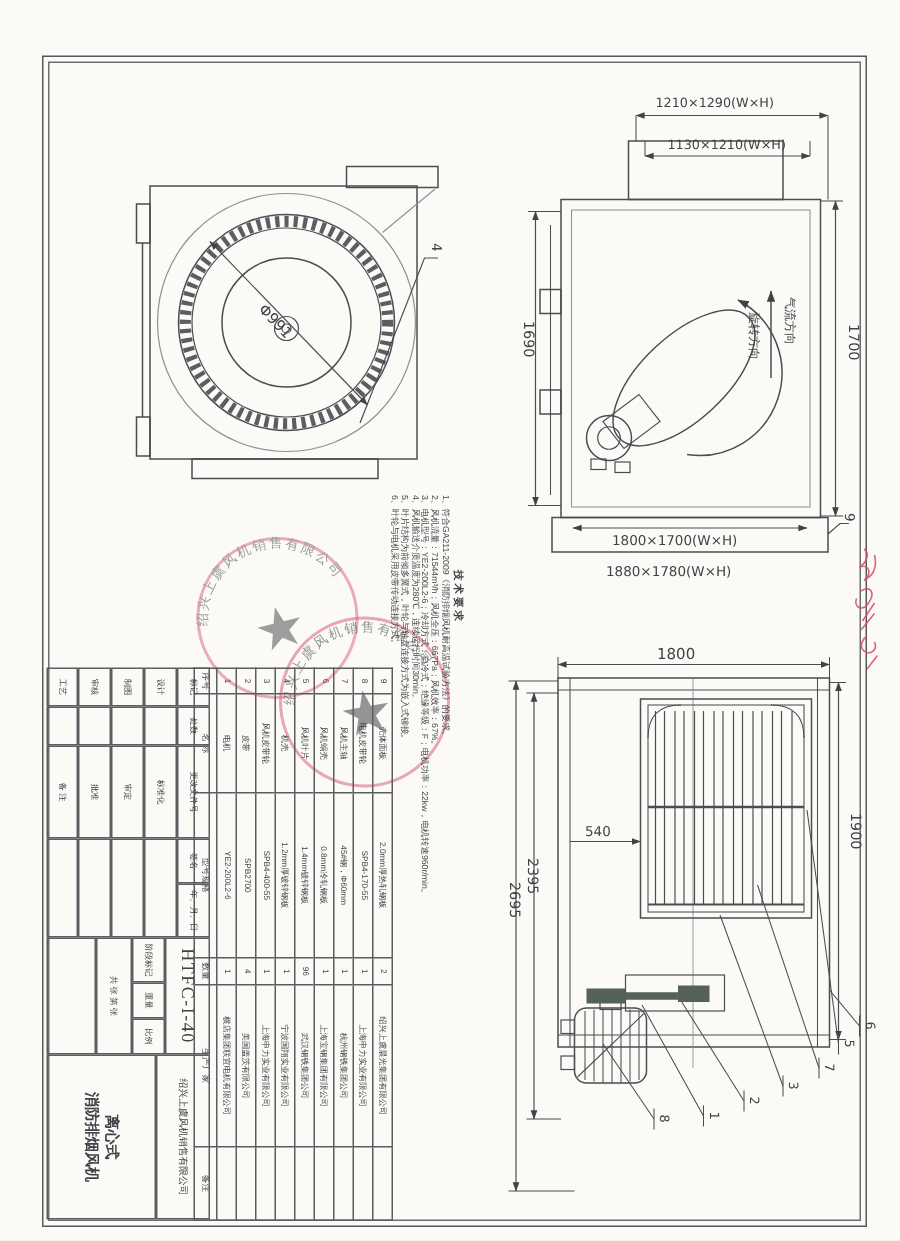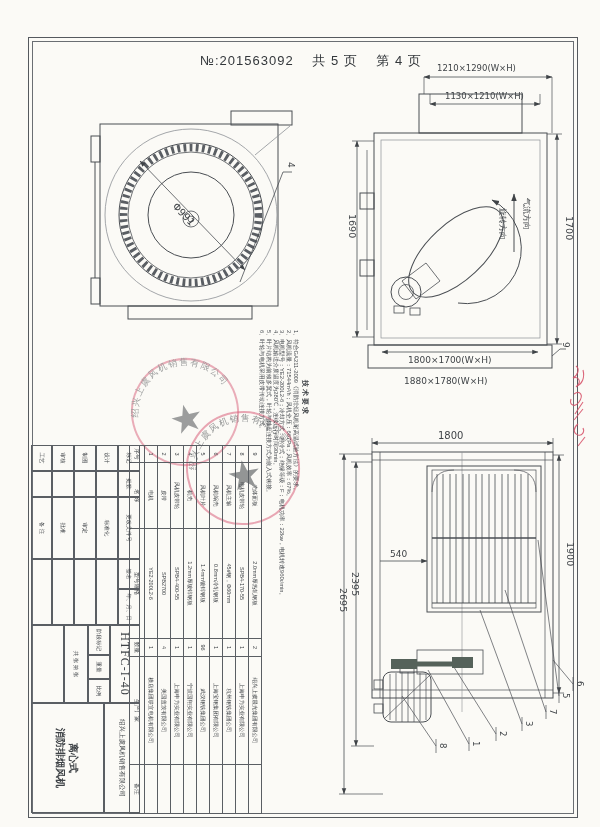--- a/index.html
+++ b/index.html
@@ -38,25 +38,20 @@
   svg .cn{font-family:"Liberation Sans",sans-serif;}
 </style>
 </head>
 <body>
 
 <div id="sheet">
 
   <div class="abs frame-outer"></div>
   <div class="abs frame-inner"></div>
 
-  <div class="abs hdr">
-    <span>№:201563092</span>
-    <span>共 5 页</span>
-    <span>第 4 页</span>
-  </div>
 
   <svg class="abs" width="600" height="827" viewBox="0 0 600 827" style="left:0;top:0;">
     <defs>
       <marker id="ar" viewBox="0 0 10 10" refX="9" refY="5" markerWidth="8" markerHeight="8" orient="auto-start-reverse">
         <path d="M0,1.5 L9.5,5 L0,8.5 z" fill="#3f4347"></path>
       </marker>
       <path id="arc1" d="M138,412 a47,47 0 1 1 94,0" fill="none"></path>
       <path id="arc2" d="M196,468 a47,47 0 1 1 94,0" fill="none"></path>
     </defs>
 

